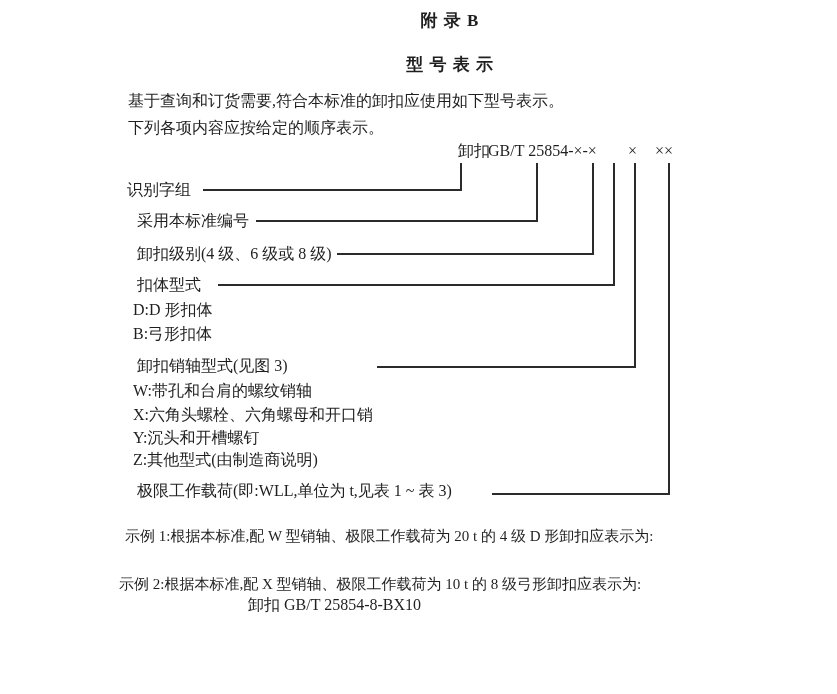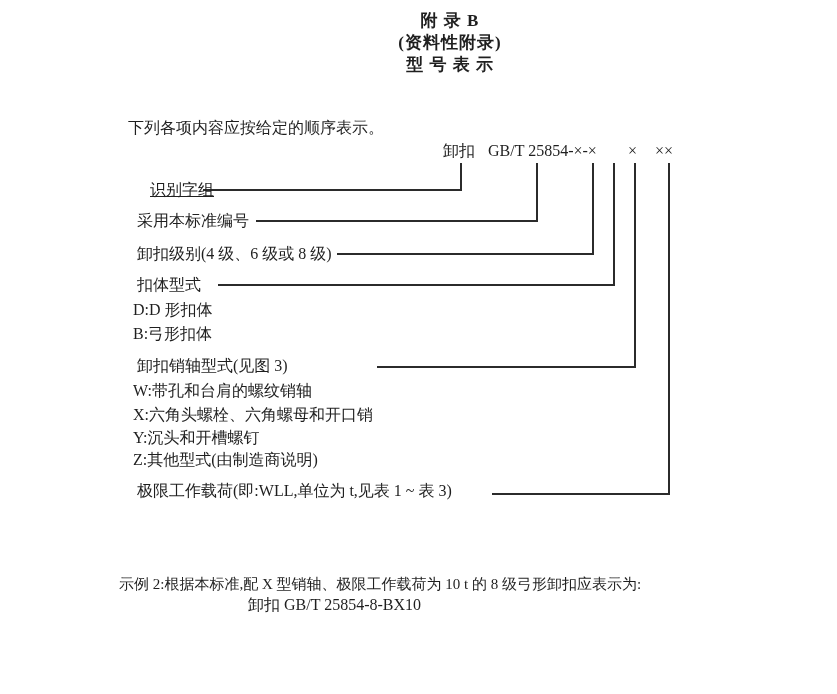--- a/index.html
+++ b/index.html
@@ -27,27 +27,27 @@
     font-family:"Liberation Sans","DejaVu Sans",sans-serif;
     font-size:13px;color:#a9a9a9;letter-spacing:0.5px;
   }
 </style>
 </head>
 <body>
 
 <div class="page">
 
   <div class="abs title-line" style="top:9px;">附 录 B</div>
-  <div class="abs title-line" style="top:31px;">(资料性附录)</div>
   <div class="abs title-line" style="top:53px;">型 号 表 示</div>
 
+  <div class="abs body-text" style="left:128px;top:92px;">基于查询和订货需要,符合本标准的卸扣应使用如下型号表示。</div>
   <div class="abs body-text" style="left:128px;top:119px;">下列各项内容应按给定的顺序表示。</div>
 
   <div>
-    <span class="abs code-text" style="left:443px;top:142px;">卸扣</span>
+    <span class="abs code-text" style="left:458px;top:142px;">卸扣</span>
     <span class="abs code-text" style="left:488px;top:142px;">GB/T 25854-×-×</span>
     <span class="abs code-text" style="left:628px;top:142px;">×</span>
     <span class="abs code-text" style="left:655px;top:142px;">××</span>
   </div>
 
   <div class="seg seg-h" style="left:203px;top:189px;width:259px;"></div>
   <div class="seg seg-v" style="left:460px;top:163px;height:28px;"></div>
 
   <div class="seg seg-h" style="left:256px;top:220px;width:282px;"></div>
   <div class="seg seg-v" style="left:536px;top:163px;height:59px;"></div>
@@ -57,30 +57,31 @@
 
   <div class="seg seg-h" style="left:218px;top:284px;width:397px;"></div>
   <div class="seg seg-v" style="left:613px;top:163px;height:123px;"></div>
 
   <div class="seg seg-h" style="left:377px;top:366px;width:259px;"></div>
   <div class="seg seg-v" style="left:634px;top:163px;height:205px;"></div>
 
   <div class="seg seg-h" style="left:492px;top:493px;width:178px;"></div>
   <div class="seg seg-v" style="left:668px;top:163px;height:332px;"></div>
 
-  <div class="abs body-text" style="left:150px;top:181px;text-decoration:underline;">识别字组</div>
+  <div class="abs body-text" style="left:127px;top:181px;">识别字组</div>
   <div class="abs body-text" style="left:137px;top:212px;">采用本标准编号</div>
   <div class="abs body-text" style="left:137px;top:245px;text-align:center;">卸扣级别(4 级、6 级或 8 级)</div>
   <div class="abs body-text" style="left:137px;top:276px;">扣体型式</div>
   <div class="abs body-text" style="left:133px;top:301px;">D:D 形扣体</div>
   <div class="abs body-text" style="left:133px;top:325px;">B:弓形扣体</div>
   <div class="abs body-text" style="left:137px;top:357px;">卸扣销轴型式(见图 3)</div>
   <div class="abs body-text" style="left:133px;top:382px;">W:带孔和台肩的螺纹销轴</div>
   <div class="abs body-text" style="left:133px;top:406px;">X:六角头螺栓、六角螺母和开口销</div>
   <div class="abs body-text" style="left:133px;top:429px;">Y:沉头和开槽螺钉</div>
   <div class="abs body-text" style="left:133px;top:451px;">Z:其他型式(由制造商说明)</div>
   <div class="abs body-text" style="left:137px;top:482px;">极限工作载荷(即:WLL,单位为 t,见表 1 ~ 表 3)</div>
 
+  <div class="abs example-text" style="left:125px;top:527px;">示例 1:根据本标准,配 W 型销轴、极限工作载荷为 20 t 的 4 级 D 形卸扣应表示为:</div>
   <div class="abs example-text" style="left:119px;top:575px;">示例 2:根据本标准,配 X 型销轴、极限工作载荷为 10 t 的 8 级弓形卸扣应表示为:</div>
   <div class="abs code-text" style="left:248px;top:596px;">卸扣 GB/T 25854-8-BX10</div>
 
 
 </div>
 
 </body></html>

